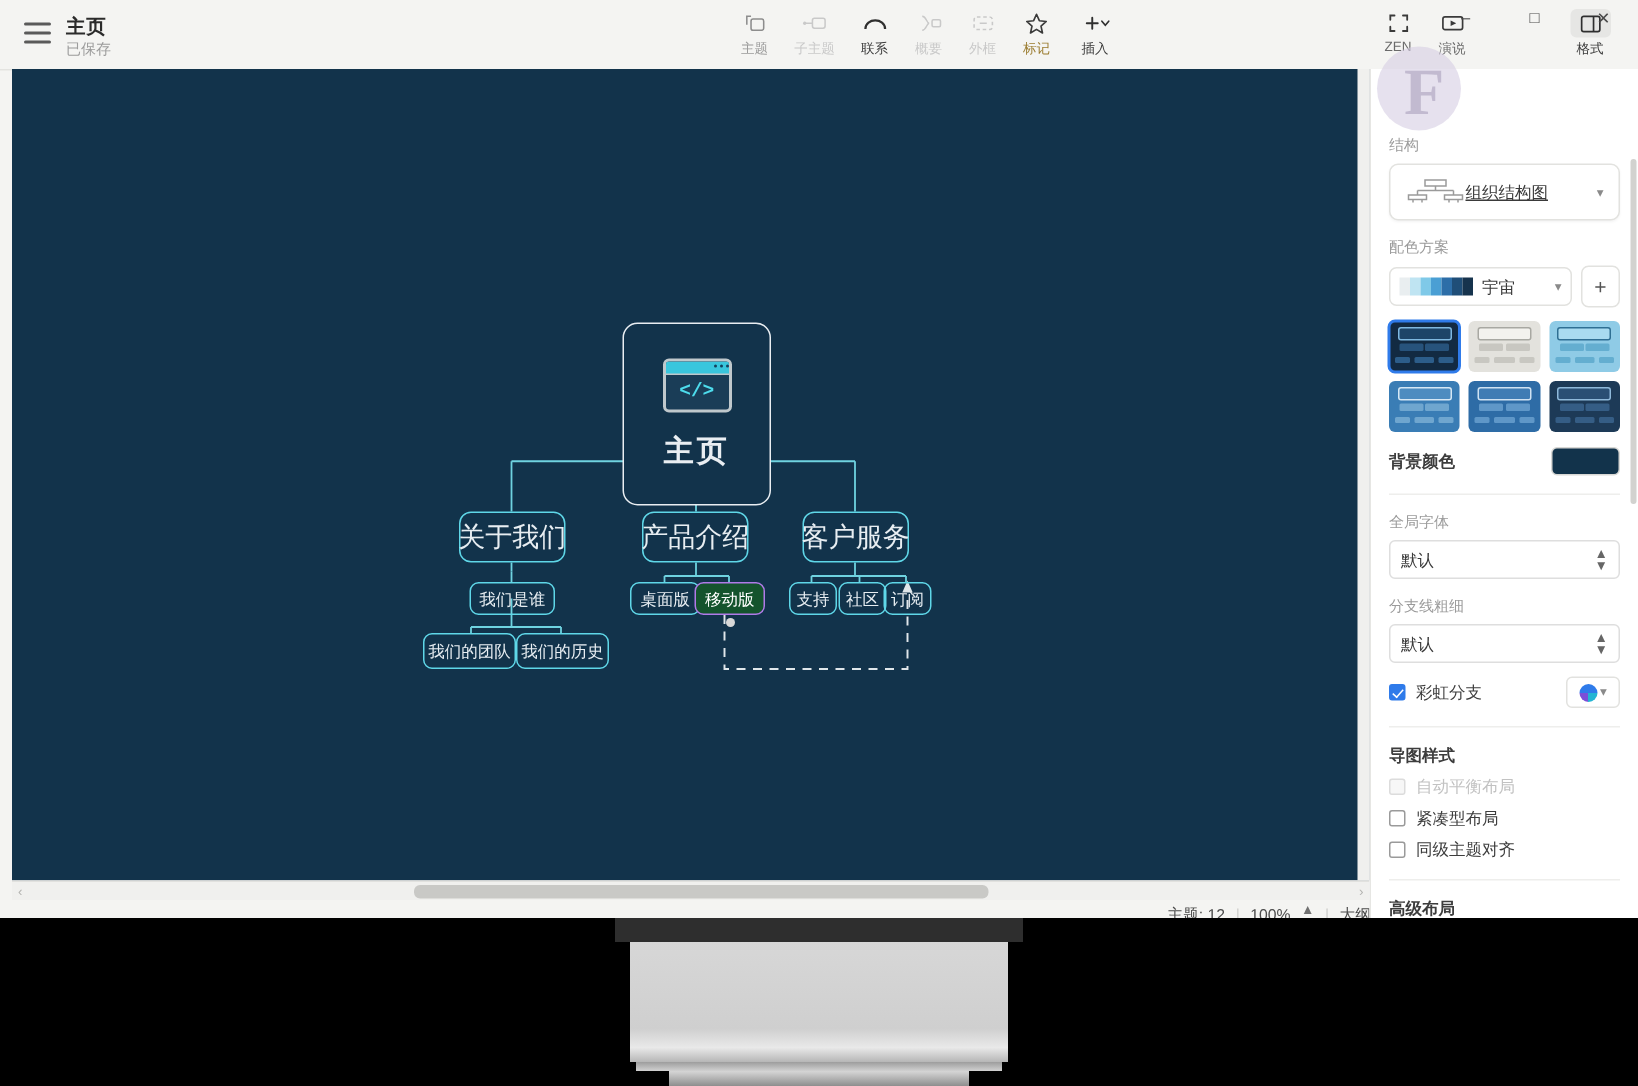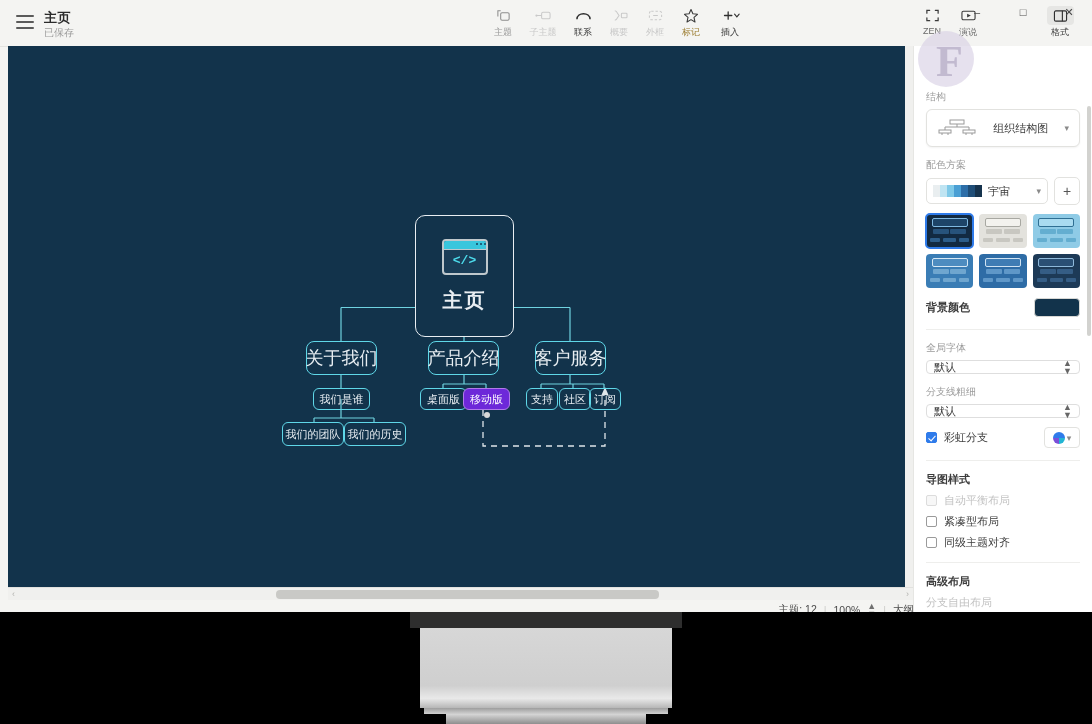--- a/index.html
+++ b/index.html
@@ -42,21 +42,21 @@
   .node.root{left:407px;top:169px;width:99px;height:122px;border-radius:10px;border:1.5px solid #e9eef2;flex-direction:column;background:#12334b;}
   .node.root .rtxt{font-size:20px;font-weight:bold;color:#e9eef2;margin-top:12px;letter-spacing:2px;}
   .codeicon{width:42px;height:32px;border:2px solid #bfc8cc;border-radius:4px;background:#1a3d57;overflow:hidden;position:relative;}
   .codeicon .bar{height:8px;background:#39c6dd;border-bottom:1px solid #bfc8cc;}
   .codeicon .bar i{position:absolute;right:4px;top:2px;width:2px;height:2px;background:#15405c;border-radius:50%;box-shadow:4px 0 0 #15405c,-4px 0 0 #15405c;}
   .codeicon .cd{color:#4ddcec;font-size:13px;font-weight:bold;text-align:center;line-height:22px;font-family:"Liberation Mono","DejaVu Sans Mono",monospace;}
 
   .n2{height:34px;border-radius:8px;font-size:18px;padding:0 11px;align-items:center;}
   .n3{height:22px;border-radius:6px;font-size:11px;padding:0 7px;}
   .n4{height:24px;border-radius:6px;font-size:11px;padding:0 7px;}
-  .node.sel{background:#6d28d9;border-color:#b07ae8;color:#fff;}
+  .node.sel{background:#14532d;border-color:#b07ae8;color:#fff;}
   .node.sel::after{content:"";position:absolute;left:50%;bottom:-9px;margin-left:-3px;width:6px;height:6px;border-radius:50%;background:#d8d8d8;}
 
   svg.links{position:absolute;left:0;top:0;width:905px;height:541px;pointer-events:none;}
 
   .hscroll{position:absolute;left:8px;top:587px;width:905px;height:13px;background:#f0f0ee;border-top:1px solid #e1e1de;}
   .hscroll .thumb{position:absolute;left:268px;top:2px;width:383px;height:9px;background:#c9c9c6;border-radius:4px;}
   .hscroll .ar{position:absolute;top:1px;font-size:9px;color:#b3b3b0;}
   .vscroll{position:absolute;left:905px;top:46px;width:8px;height:541px;background:#f0f0ee;}
 
   .statusbar{position:absolute;left:0;top:600px;width:1092px;height:12px;background:#f4f4f2;}
@@ -67,21 +67,21 @@
   
   .panel{position:absolute;left:913px;top:46px;width:179px;height:566px;background:#fff;border-left:1px solid #e6e6e3;box-sizing:border-box;overflow:hidden;}
   .ptabs{position:absolute;left:0;top:-2px;width:179px;height:28px;display:flex;align-items:center;gap:4px;padding-left:8px;box-sizing:border-box;}
   .ptab{font-size:11px;color:#b9b9b9;padding:3px 9px;border-radius:4px;cursor:pointer;}
   .ptab.on{background:#2f7bea;color:#fff;}
   .psec{padding:0 12px;box-sizing:border-box;}
   .plabel{font-size:10px;color:#9b9b9b;margin:11px 0 5px 0;}
   .plabel.dark{color:#3d3d3d;font-weight:bold;font-size:11px;}
   .selbox{height:38px;border:1px solid #e2e2df;border-radius:6px;background:#fff;display:flex;align-items:center;padding:0 10px;
           box-shadow:0 1px 2px rgba(0,0,0,.05);cursor:pointer;box-sizing:border-box;}
-  .selbox .txt{flex:1;font-size:11px;color:#3a3a3a;text-align:center;}
+  .selbox .txt{flex:1;font-size:11px;color:#3a3a3a;text-align:left;text-decoration:underline;}
   .chev{color:#8a8a8a;font-size:9px;}
   .orgicon{width:40px;height:20px;}
 
   .schemerow{display:flex;align-items:center;gap:6px;}
   .schemesel{flex:1;height:26px;border:1px solid #e2e2df;border-radius:5px;background:#fff;display:flex;align-items:center;padding:0 6px;gap:6px;cursor:pointer;box-sizing:border-box;}
   .swatches{display:flex;}
   .swatches i{display:block;width:7px;height:12px;}
   .schemesel .nm{font-size:11px;color:#3a3a3a;}
   .addbtn{width:24px;height:26px;border:1px solid #e2e2df;border-radius:5px;background:#fff;display:flex;align-items:center;justify-content:center;color:#555;font-size:14px;cursor:pointer;}
 
@@ -90,21 +90,21 @@
   .th.on{outline:2px solid #2f7bea;outline-offset:-1px;}
   .th .tt{position:absolute;left:50%;top:4px;transform:translateX(-50%);width:34px;height:7px;border-radius:2px;}
   .th .r2{position:absolute;top:15px;width:16px;height:5px;border-radius:1px;}
   .th .r3{position:absolute;top:24px;width:10px;height:4px;border-radius:1px;}
 
   .bgrow{display:flex;align-items:center;justify-content:space-between;margin-top:10px;}
   .bgrow .t{font-size:11px;color:#3d3d3d;font-weight:bold;}
   .bgsw{width:44px;height:17px;border-radius:4px;background:#12334b;border:1px solid #d8d8d5;cursor:pointer;}
 
   .hr{height:1px;background:#eeeeec;margin:12px 0 0 0;}
-  .ddrow{height:14px;border:1px solid #dedede;border-radius:4px;display:flex;align-items:center;padding:0 7px;font-size:11px;color:#3a3a3a;cursor:pointer;box-sizing:border-box;gap:13px;}
+  .ddrow{height:26px;border:1px solid #dedede;border-radius:4px;display:flex;align-items:center;padding:0 7px;font-size:11px;color:#3a3a3a;cursor:pointer;box-sizing:border-box;gap:13px;}
   .ddrow .sp{flex:1;}
   .updown{font-size:9px;color:#666;line-height:8px;}
 
   .ckrow{display:flex;align-items:center;gap:7px;margin-top:9px;}
   .ck{width:11px;height:11px;border:1px solid #9a9a9a;border-radius:2px;background:#fff;box-sizing:border-box;cursor:pointer;flex:none;}
   .ck.on{background:#2f7bea;border-color:#2f7bea;position:relative;}
   .ck.on::after{content:"";position:absolute;left:3px;top:0.5px;width:3px;height:6px;border:solid #fff;border-width:0 1.6px 1.6px 0;transform:rotate(42deg);}
   .ck.dis{border-color:#dcdcdc;background:#f7f7f7;}
   .cktxt{font-size:11px;color:#3d3d3d;}
   .cktxt.dis{color:#c2c2c2;}

